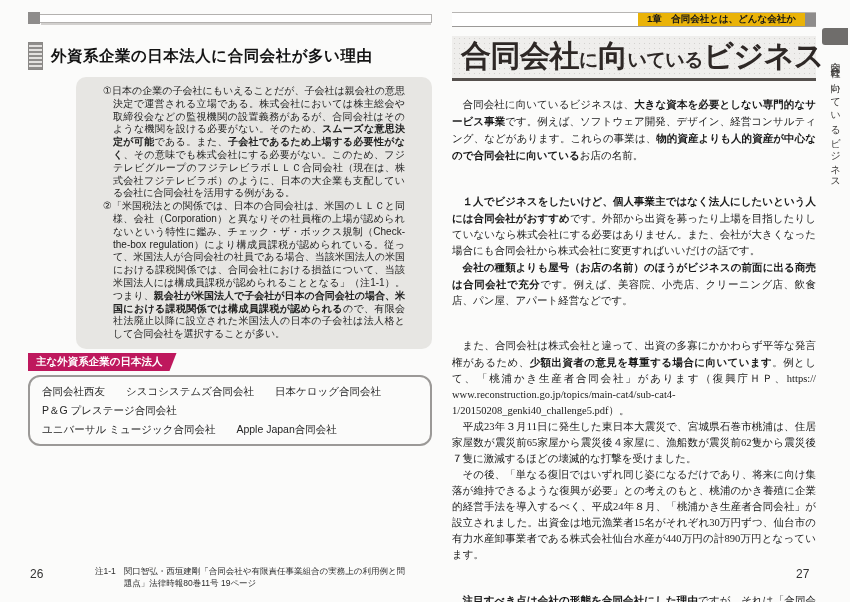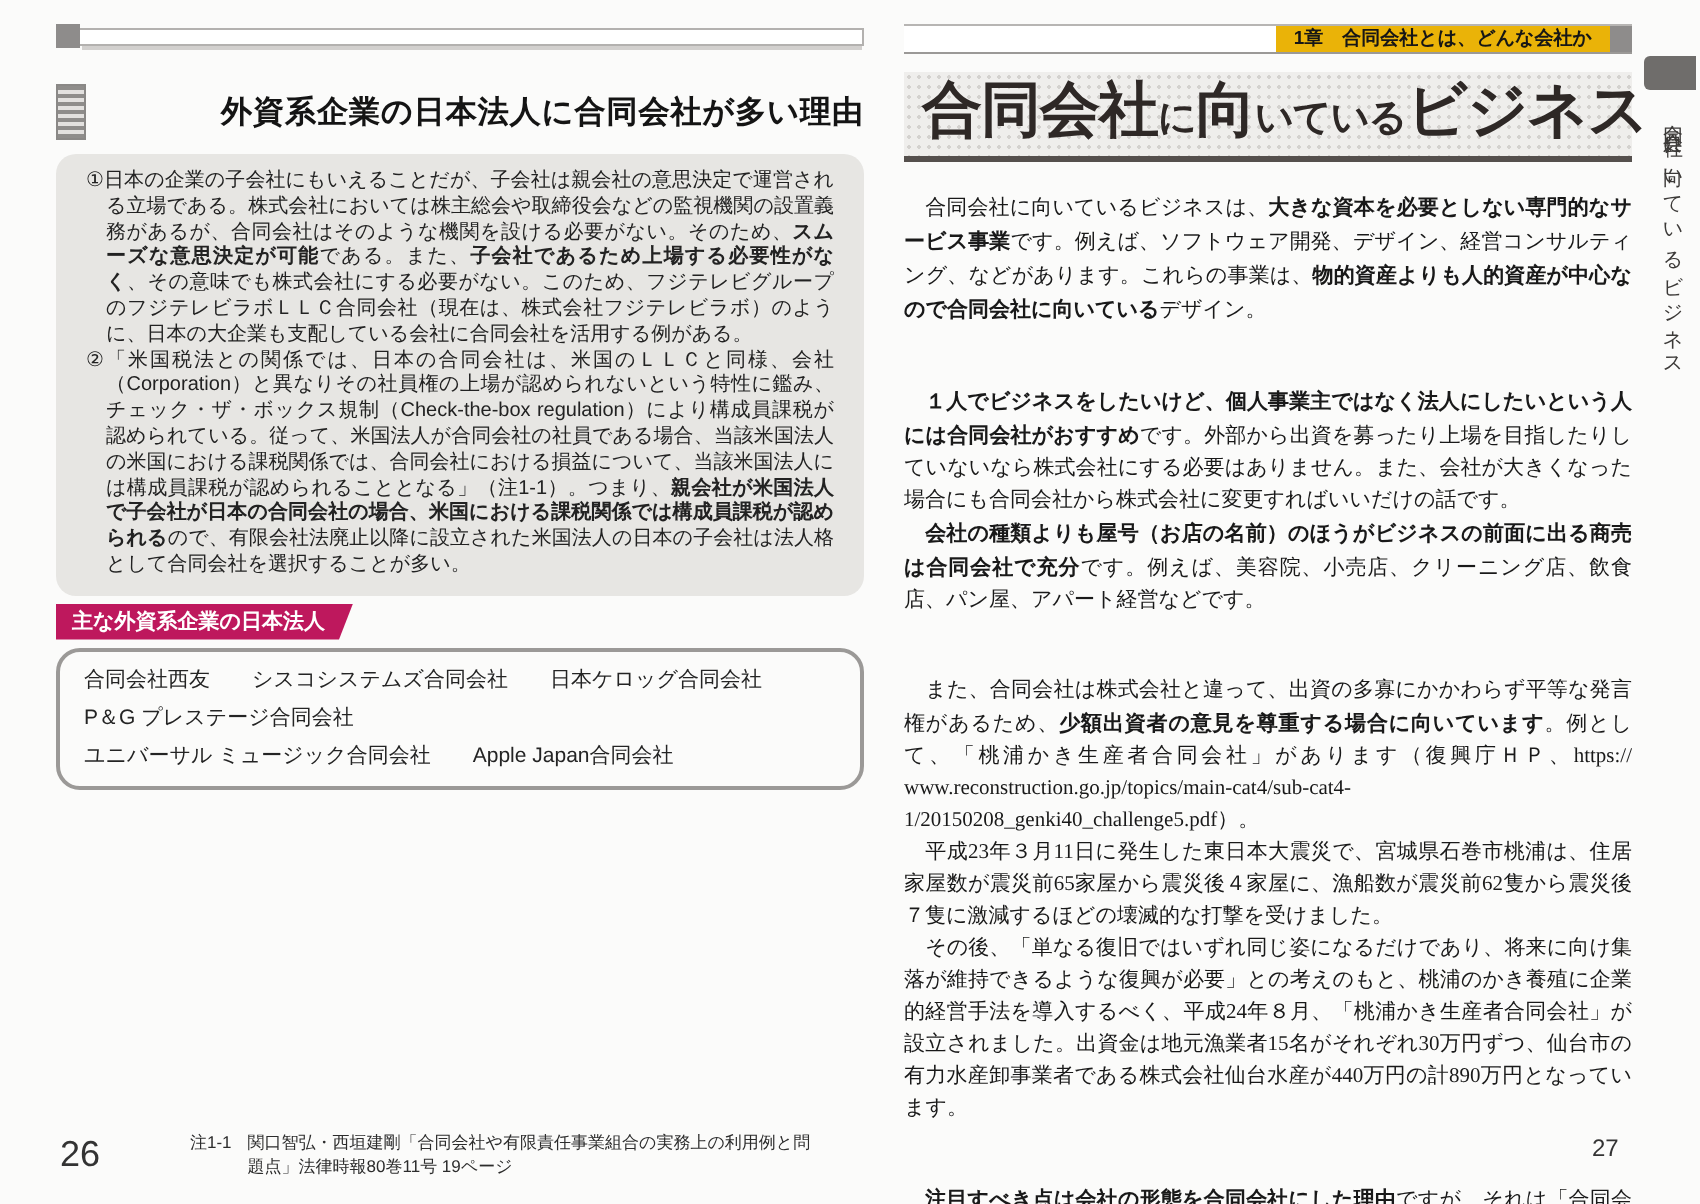--- a/index.html
+++ b/index.html
@@ -11,41 +11,41 @@
     -webkit-font-smoothing:antialiased;
   }
   .b{font-weight:bold;font-family:"Liberation Sans","DejaVu Sans",sans-serif;}
 
   
   .page-left{position:absolute;left:28px;top:12px;width:404px;}
   .hbar{display:flex;align-items:center;height:12px;}
   .hbar-sq{width:12px;height:12px;background:#8e8c8b;}
   .hbar-line{flex:1;height:7px;border:1px solid #b3b1af;border-left:none;background:#fff;
              box-shadow:0 3px 0 -1px #d2d0ce;}
-  .section-title{display:flex;align-items:center;gap:8px;margin-top:18px;justify-content:space-between;}
+  .section-title{display:flex;align-items:center;gap:8px;margin-top:18px;}
   .stripe-icon{width:13px;height:26px;border:1px solid #8a8886;
     background:repeating-linear-gradient(to bottom,#8f8d8b 0 2px,#e3e1df 2px 4px);}
   .section-title h1{margin:0;font-family:"Liberation Sans","DejaVu Sans",sans-serif;
     font-size:15.5px;font-weight:bold;letter-spacing:.5px;color:#141414;}
   .intro{margin-top:10px;font-size:10.5px;line-height:15.5px;text-align:justify;}
-  .graybox{margin-top:7px;background:#e7e6e3;border-radius:10px;padding:8px 15px;
+  .graybox{margin-top:7px;background:#e7e6e3;border-radius:10px;padding:8px 27px;
     font-family:"Liberation Sans","DejaVu Sans",sans-serif;
-    font-size:10px;line-height:12.8px;text-align:justify;color:#222;}
+    font-size:10px;line-height:12.8px;text-align:justify;color:#222;margin-left:48px;}
   .reason{text-indent:-1em;padding-left:1em;}
   .companies-label{display:inline-block;margin-top:4px;background:#be185d;color:#fff;
     font-family:"Liberation Sans","DejaVu Sans",sans-serif;font-size:10.5px;font-weight:bold;
     padding:2px 14px 2px 8px;clip-path:polygon(0 0,100% 0,calc(100% - 7px) 100%,0 100%);}
   .companies-box{margin-top:4px;border:2px solid #9b9997;border-radius:12px;
     padding:5px 12px;font-family:"Liberation Sans","DejaVu Sans",sans-serif;
     font-size:10.5px;line-height:19px;color:#242424;}
   .footnote{position:absolute;left:95px;top:565px;width:312px;display:flex;gap:8px;
     font-size:8.5px;line-height:12px;color:#2c2c2c;
     font-family:"Liberation Sans","DejaVu Sans",sans-serif;}
   .footnote .fn-label{white-space:nowrap;}
-  .pagenum-l{position:absolute;left:30px;top:567px;font-size:18px;color:#333;
+  .pagenum-l{position:absolute;left:30px;top:567px;font-size:12px;color:#333;
     font-family:"Liberation Sans","DejaVu Sans",sans-serif;}
 
   
   .page-right{position:absolute;left:452px;top:12px;width:364px;}
   .chap-bar{display:flex;align-items:stretch;height:13px;border-top:1px solid #b7b5b3;
     border-bottom:1px solid #9b9997;background:#fff;}
   .chap-spacer{flex:1;}
   .chap-label{background:#eab308;color:#161616;font-weight:bold;
     font-family:"Liberation Sans","DejaVu Sans",sans-serif;font-size:9.5px;
     display:flex;align-items:center;padding:0 9px;white-space:nowrap;}
@@ -110,21 +110,21 @@
 <div class="page-right">
   <div class="chap-bar">
     <div class="chap-spacer"></div>
     <div class="chap-label">1章　合同会社とは、どんな会社か</div>
     <div class="chap-cap"></div>
   </div>
 
   <div class="big-title"><span class="big">合同会社</span><span class="sm">に</span><span class="big">向</span><span class="sm">いている</span><span class="big">ビジネス</span></div>
 
   <div class="rp-body">
-    <p><span>　合同会社に向いているビジネスは、</span><span class="b">大きな資本を必要としない専門的なサービス事業</span><span>です。例えば、ソフトウェア開発、デザイン、経営コンサルティング、などがあります。これらの事業は、</span><span class="b">物的資産よりも人的資産が中心なので合同会社に向いている</span><span>デザイン。</span></p>
+    <p><span>　合同会社に向いているビジネスは、</span><span class="b">大きな資本を必要としない専門的なサービス事業</span><span>です。例えば、ソフトウェア開発、デザイン、経営コンサルティング、などがあります。これらの事業は、</span><span class="b">物的資産よりも人的資産が中心なので合同会社に向いている</span><span>お店の名前。</span></p>
     <p class="gap"><span>　</span><span class="b">１人でビジネスをしたいけど、個人事業主ではなく法人にしたいという人には合同会社がおすすめ</span><span>です。外部から出資を募ったり上場を目指したりしていないなら株式会社にする必要はありません。また、会社が大きくなった場合にも合同会社から株式会社に変更すればいいだけの話です。</span></p>
     <p><span>　</span><span class="b">会社の種類よりも屋号（お店の名前）のほうがビジネスの前面に出る商売は合同会社で充分</span><span>です。例えば、美容院、小売店、クリーニング店、飲食店、パン屋、アパート経営などです。</span></p>
     <p class="gap"><span>　また、合同会社は株式会社と違って、出資の多寡にかかわらず平等な発言権があるため、</span><span class="b">少額出資者の意見を尊重する場合に向いています</span><span>。例として、「桃浦かき生産者合同会社」があります（復興庁ＨＰ、https:// www.reconstruction.go.jp/topics/main-cat4/sub-cat4-1/20150208_genki40_challenge5.pdf）。</span></p>
     <p><span>　平成23年３月11日に発生した東日本大震災で、宮城県石巻市桃浦は、住居家屋数が震災前65家屋から震災後４家屋に、漁船数が震災前62隻から震災後７隻に激減するほどの壊滅的な打撃を受けました。</span></p>
     <p><span>　その後、「単なる復旧ではいずれ同じ姿になるだけであり、将来に向け集落が維持できるような復興が必要」との考えのもと、桃浦のかき養殖に企業的経営手法を導入するべく、平成24年８月、「桃浦かき生産者合同会社」が設立されました。出資金は地元漁業者15名がそれぞれ30万円ずつ、仙台市の有力水産卸事業者である株式会社仙台水産が440万円の計890万円となっています。</span></p>
     <p class="gap"><span>　</span><span class="b">注目すべき点は会社の形態を合同会社にした理由</span><span>ですが、それは「合同会社は出資額によらず議決権を決めることの出来る唯一の会社形態。一人１票にして、漁業者主体を担保。出資者は出資社員と呼ばれ、従業員でありながら、議決権を持</span></p>
   </div>
 </div>
 
 <div class="pagenum-r">27</div>

